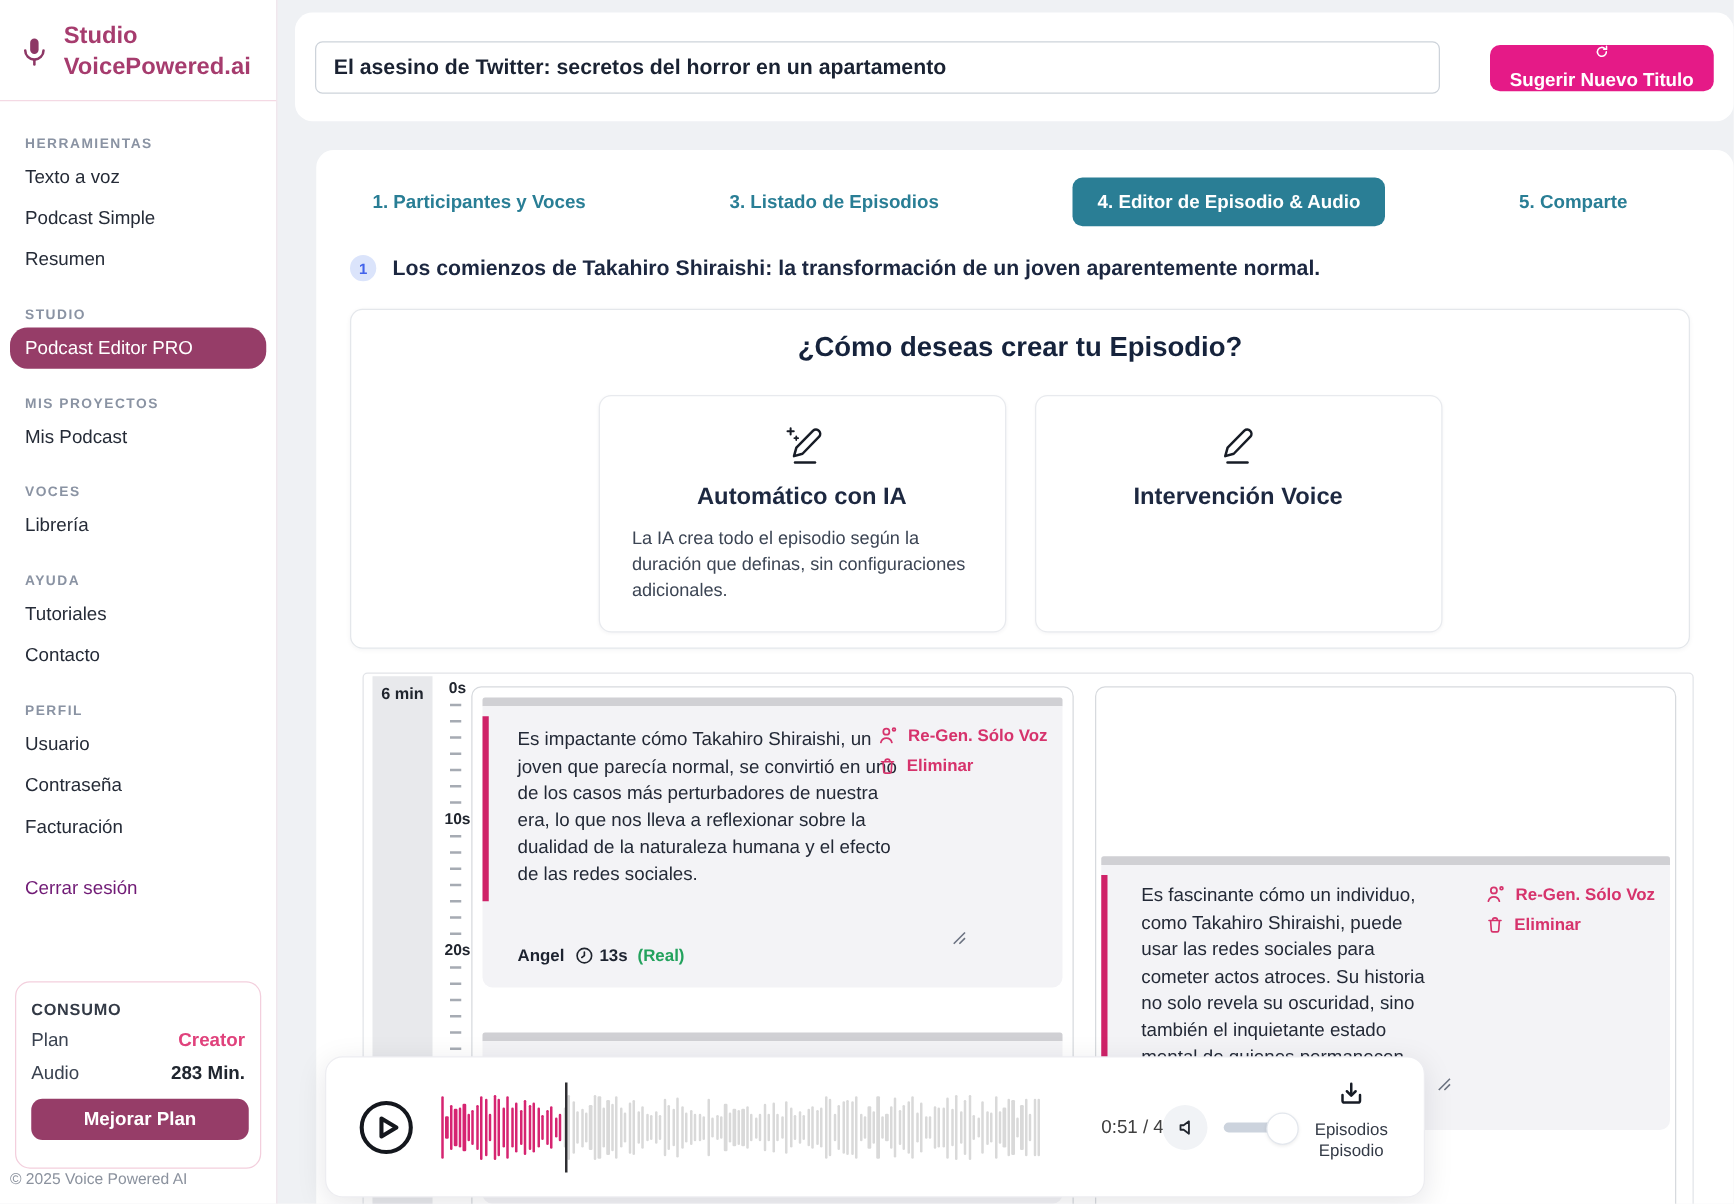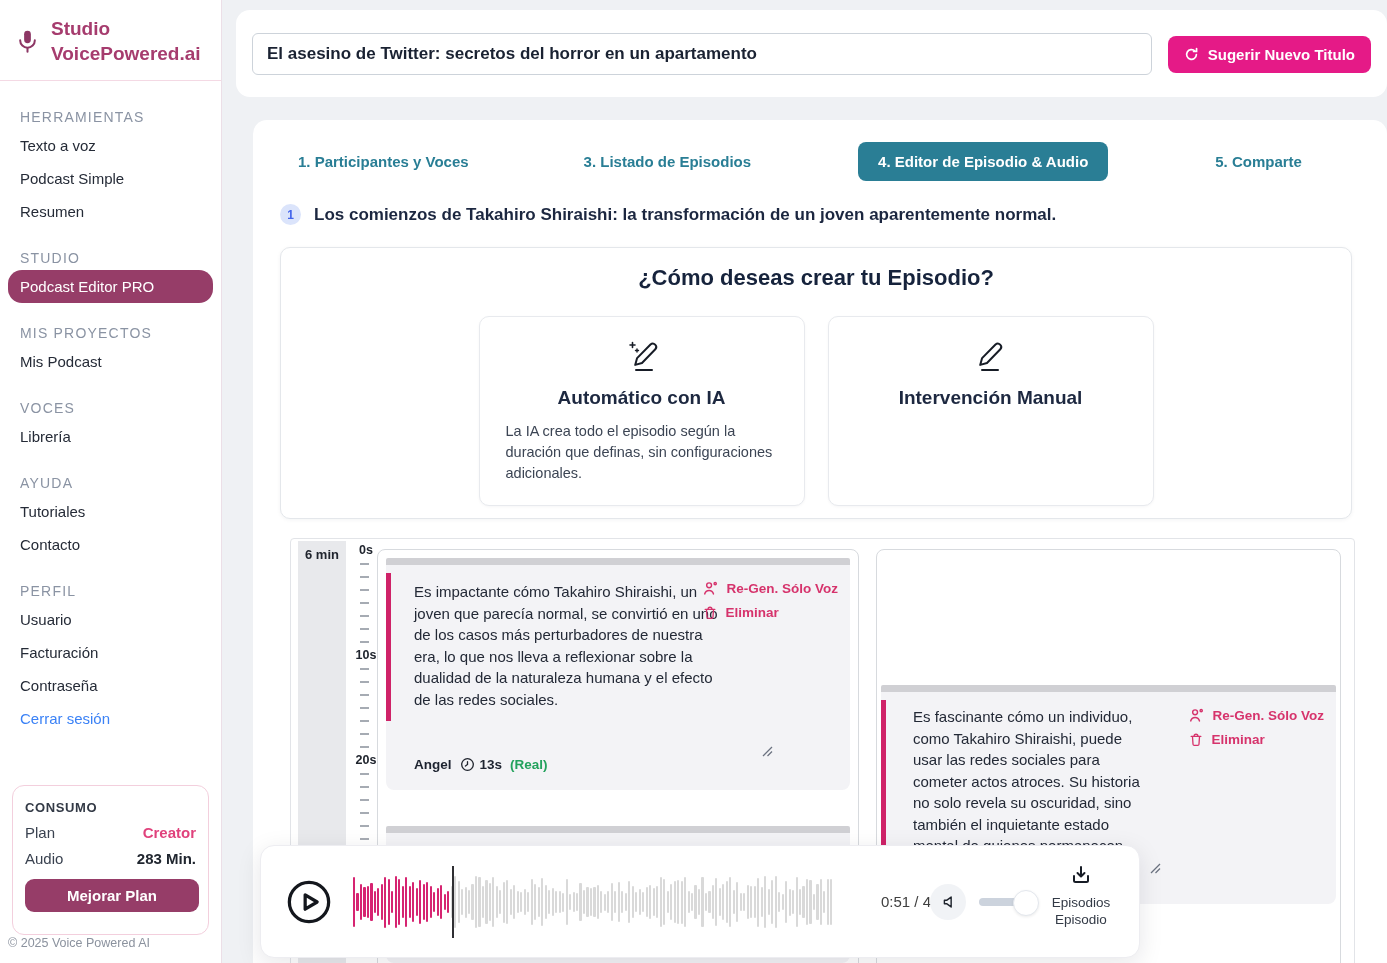--- a/index.html
+++ b/index.html
@@ -7,44 +7,44 @@
        font-family:"Liberation Sans",sans-serif;color:#232936;}
   #app{position:relative;width:1387px;height:963px;}
 
   
   .sidebar{position:absolute;left:0;top:0;width:222px;height:963px;background:#fff;
            border-right:1px solid #ecdfe7;box-sizing:border-box;z-index:10;}
   .logo-row{display:flex;align-items:center;gap:10px;padding:16px 10px 12px 14px;cursor:pointer;}
   .logo-text{font-size:19px;font-weight:bold;color:#a63c6e;line-height:25px;display:flex;flex-direction:column;}
   .logo-divider{height:1px;background:#f4d9e4;margin:2px 0 0 0;}
   .nav{padding:6px 0 0 20px;}
-  .sec-label{font-size:14px;font-weight:normal;letter-spacing:1.2px;color:#8a93a3;margin:22px 0 4px 0;}
+  .sec-label{font-size:11px;font-weight:bold;letter-spacing:1.2px;color:#8a93a3;margin:22px 0 4px 0;}
   .nav-item{font-size:15px;color:#252b37;padding:8px 0;cursor:pointer;}
-  .nav-item.danger{color:#3b82f6;}
+  .nav-item.danger{color:#701a75;margin-top:16px;}
   .nav-item.active{background:#963d68;color:#fff;border-radius:14px;margin:4px 8px 4px -12px;
                    padding:8px 0 8px 12px;}
   .consumo{position:absolute;left:12px;right:12px;top:785px;height:150px;border:1px solid #f3cfdd;
            border-radius:12px;box-sizing:border-box;padding:14px 12px 0 12px;background:#fff;}
   .consumo-title{font-size:13px;font-weight:bold;letter-spacing:.6px;color:#333a46;}
   .consumo-row{display:flex;justify-content:space-between;font-size:15px;margin-top:9px;color:#3a4250;}
   .consumo-row .val-pink{color:#e0427c;font-weight:bold;}
   .consumo-row .val-dark{color:#20262f;font-weight:bold;}
   .upgrade-btn{margin:12px auto 0 auto;display:block;width:174px;height:33px;background:#963d68;color:#fff;
                border:none;border-radius:9px;font-size:15px;font-weight:bold;cursor:pointer;
                font-family:"Liberation Sans",sans-serif;}
   .sidebar-footer{position:absolute;left:8px;top:936px;font-size:12.5px;color:#8b929e;text-align:center;}
 
   
   .header-card{position:absolute;left:236px;top:10px;right:0;height:87px;background:#fff;border-radius:14px;}
   .title-input{position:absolute;left:16px;top:23px;width:900px;height:42px;border:1px solid #cdd3da;
                border-radius:6px;box-sizing:border-box;padding:0 14px;font-size:17px;font-weight:bold;
                color:#1a2232;font-family:"Liberation Sans",sans-serif;background:#fff;}
   .suggest-btn{position:absolute;right:16px;top:26px;height:37px;padding:0 16px;background:#e51a87;
                border:none;border-radius:8px;color:#fff;font-size:15px;font-weight:bold;cursor:pointer;
-               display:flex;align-items:center;gap:9px;font-family:"Liberation Sans",sans-serif;}
+               display:flex;align-items:center;gap:9px;font-family:"Liberation Sans",sans-serif;flex-direction:column;}
 
   
   .main-card{position:absolute;left:253px;top:120px;right:0;bottom:-20px;background:#fff;border-radius:14px;}
   .tabs{position:absolute;left:37px;right:77px;top:21px;height:40px;display:flex;align-items:center;
         justify-content:space-between;}
   .tab{font-size:15px;font-weight:bold;color:#297e95;cursor:pointer;padding:11px 8px;}
   .tab.active{background:#2a7e95;color:#fff;border-radius:8px;padding:11px 20px;}
   .episode-row{position:absolute;left:27px;top:84px;display:flex;align-items:center;gap:13px;}
   .ep-badge{width:21px;height:21px;border-radius:50%;background:#dbe4fb;color:#4263eb;font-size:12px;
             font-weight:bold;display:flex;align-items:center;justify-content:center;}
@@ -145,22 +145,22 @@
       <div class="nav-item active">Podcast Editor PRO</div>
       <div class="sec-label">MIS PROYECTOS</div>
       <div class="nav-item">Mis Podcast</div>
       <div class="sec-label">VOCES</div>
       <div class="nav-item">Librería</div>
       <div class="sec-label">AYUDA</div>
       <div class="nav-item">Tutoriales</div>
       <div class="nav-item">Contacto</div>
       <div class="sec-label">PERFIL</div>
       <div class="nav-item">Usuario</div>
+      <div class="nav-item">Contraseña</div>
       <div class="nav-item">Facturación</div>
-      <div class="nav-item">Contraseña</div>
       <div class="nav-item danger">Cerrar sesión</div>
     </nav>
     <div class="consumo">
       <div class="consumo-title">CONSUMO</div>
       <div class="consumo-row">
         <span>Plan</span>
         <span class="val-pink">Creator</span>
       </div>
       <div class="consumo-row">
         <span>Audio</span>
@@ -206,21 +206,21 @@
             <path d="M15 10 v3 M13.5 11.5 h3" stroke-width="1.4"></path>
           </svg>
           <div class="option-title">Automático con IA</div>
           <div class="option-desc">La IA crea todo el episodio según la duración que definas, sin configuraciones adicionales.</div>
         </div>
         <div class="option-card">
           <svg width="40" height="38" viewBox="0 0 40 38" fill="none" stroke="#171c26" stroke-width="2" stroke-linecap="round" stroke-linejoin="round">
             <path d="M24.5 5.5 a3.4 3.4 0 0 1 4.8 4.8 L16 24 l-6.8 1.9 1.9-6.8 Z"></path>
             <line x1="11" y1="31" x2="27" y2="31"></line>
           </svg>
-          <div class="option-title">Intervención Manual</div>
+          <div class="option-title">Intervención Voice</div>
         </div>
       </div>
     </div>
 
     <div class="timeline">
       <div class="minute-col">
         <div class="minute-label">6 min</div>
       </div>
       <div class="ruler" id="ruler">
           <div class="rlabel">0s</div>

